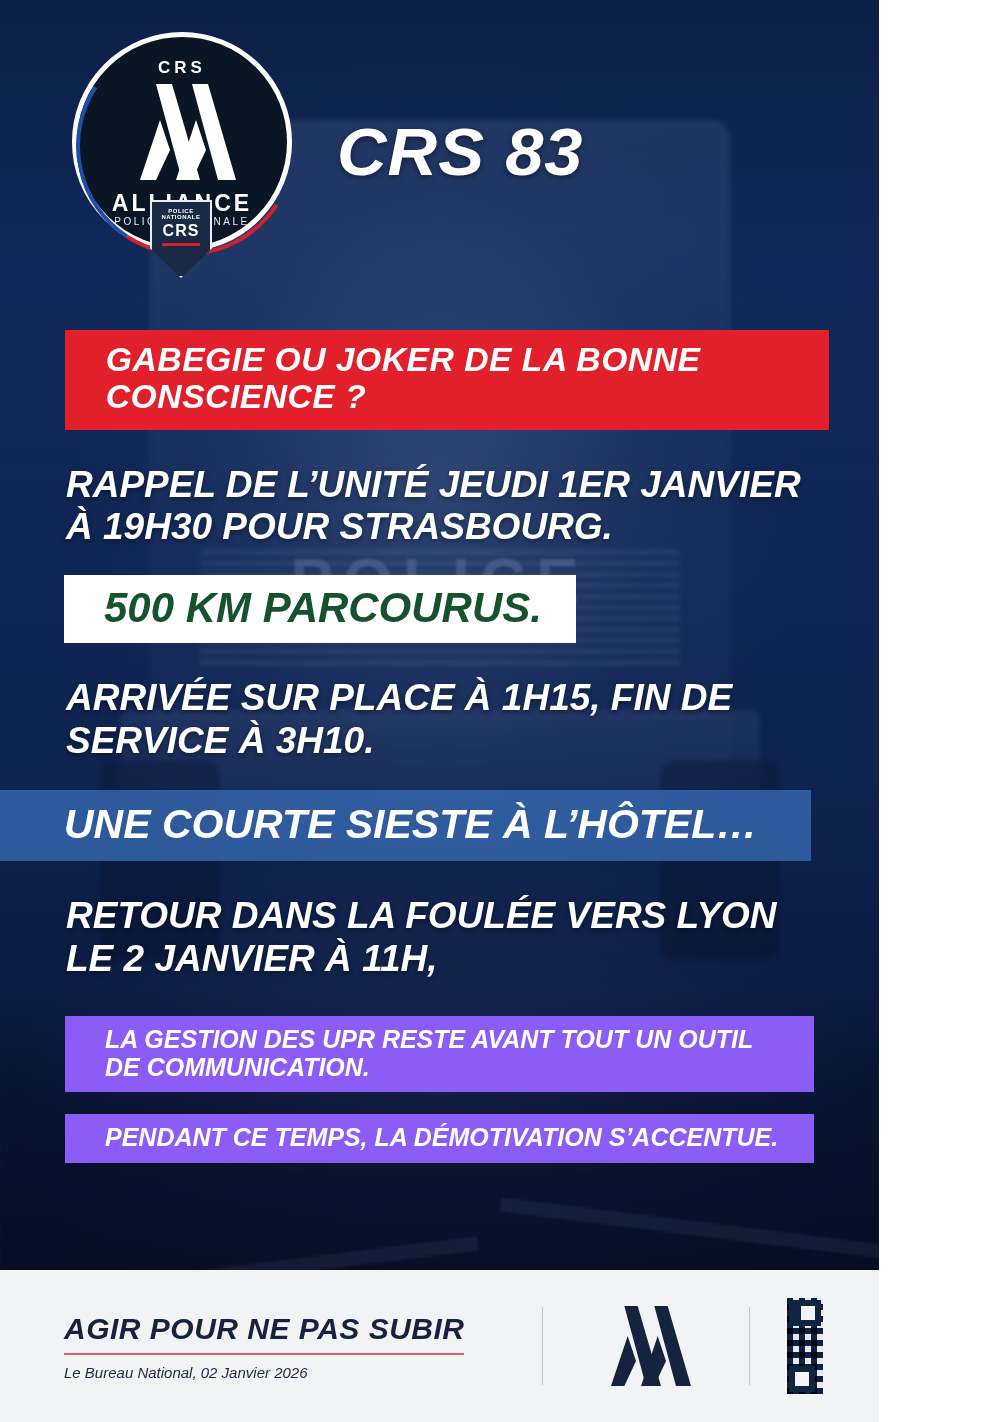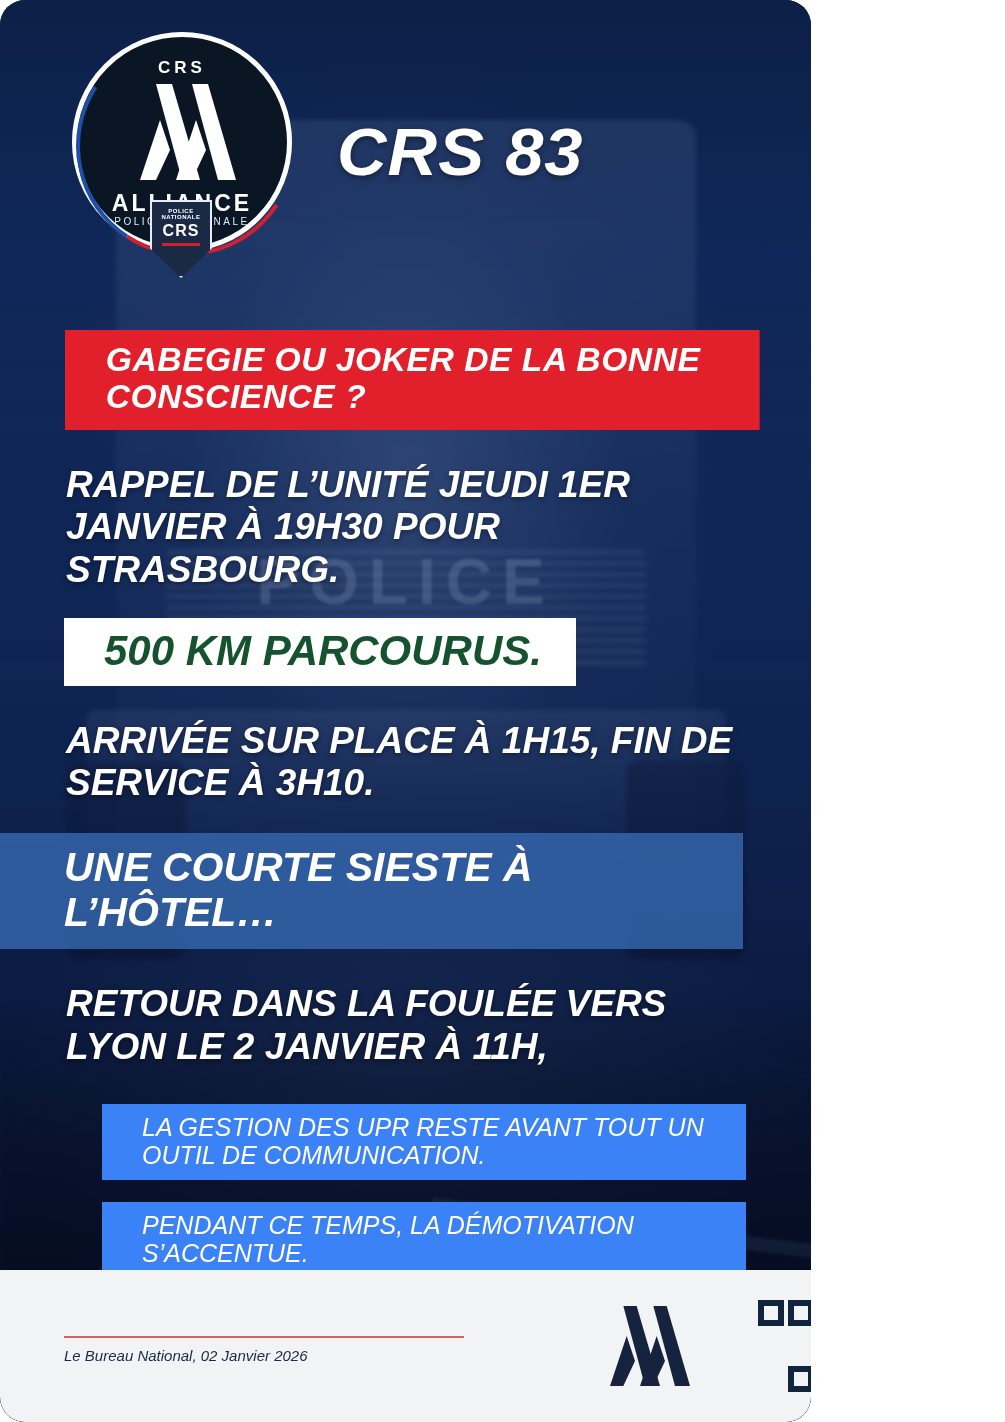--- a/index.html
+++ b/index.html
@@ -5,25 +5,24 @@
   html, body {
     margin: 0;
     padding: 0;
     background: #ffffff;
   }
   body {
     font-family: "Liberation Sans", sans-serif;
   }
   .poster {
     position: relative;
-    width: 811px;
+    width: 879px;
     height: 1422px;
     overflow: hidden;
     background: #0d1b3a;
-    border-radius: 25px;
   }
 
   
   .bg {
     position: absolute;
     inset: 0;
     background:
       radial-gradient(ellipse 60% 45% at 50% 34%, rgba(180,200,230,0.32) 0%, rgba(70,100,150,0.10) 45%, rgba(10,25,60,0) 70%),
       radial-gradient(ellipse 70% 30% at 50% 78%, rgba(120,150,195,0.22) 0%, rgba(10,25,60,0) 70%),
       linear-gradient(180deg, #16335f 0%, #1d4178 18%, #1b3c74 40%, #17346a 62%, #132a57 82%, #0f2048 100%);
@@ -254,27 +253,27 @@
     background: rgba(54,104,175,0.82);
     color: #ffffff;
     font-size: 41px;
     font-weight: bold;
     font-style: italic;
     padding: 12px 24px 14px 64px;
     margin: 28px 68px 7px 0;
     line-height: 1.1;
   }
   .red-small {
-    background: #3b82f6;
+    background: #8b5cf6;
     color: #ffffff;
     font-size: 25px;
-    font-weight: normal;
+    font-weight: bold;
     font-style: italic;
     padding: 10px 20px 11px 40px;
-    margin: 0 65px 0 102px;
+    margin: 0 65px 0 65px;
     line-height: 1.1;
   }
   .gap-a { height: 36px; }
   .gap-b { height: 22px; }
 
   
   .footer {
     position: absolute;
     left: 0; right: 0; bottom: 0;
     height: 152px;
@@ -408,20 +407,21 @@
     <div class="red-small">LA GESTION DES UPR RESTE AVANT TOUT UN OUTIL DE COMMUNICATION.</div>
 
     <div class="gap-b"></div>
 
     <div class="red-small">PENDANT CE TEMPS, LA DÉMOTIVATION S’ACCENTUE.</div>
 
   </div>
 
   <div class="footer">
     <div class="footer-left">
+      <div class="slogan">AGIR POUR NE PAS SUBIR</div>
       <div class="slogan-rule"></div>
       <div class="footer-note">Le Bureau National, 02 Janvier 2026</div>
     </div>
     <div class="divider"></div>
     <div class="footer-logo">
       <svg width="96" height="80" viewBox="0 0 112 96" aria-hidden="true">
         <polygon points="30,0 46,0 74,96 56,96" fill="#15233f"></polygon>
         <polygon points="14,96 34,36 44,66 30,96" fill="#15233f"></polygon>
         <polygon points="66,0 82,0 110,96 92,96" fill="#15233f"></polygon>
         <polygon points="50,96 70,36 80,66 66,96" fill="#15233f"></polygon>

